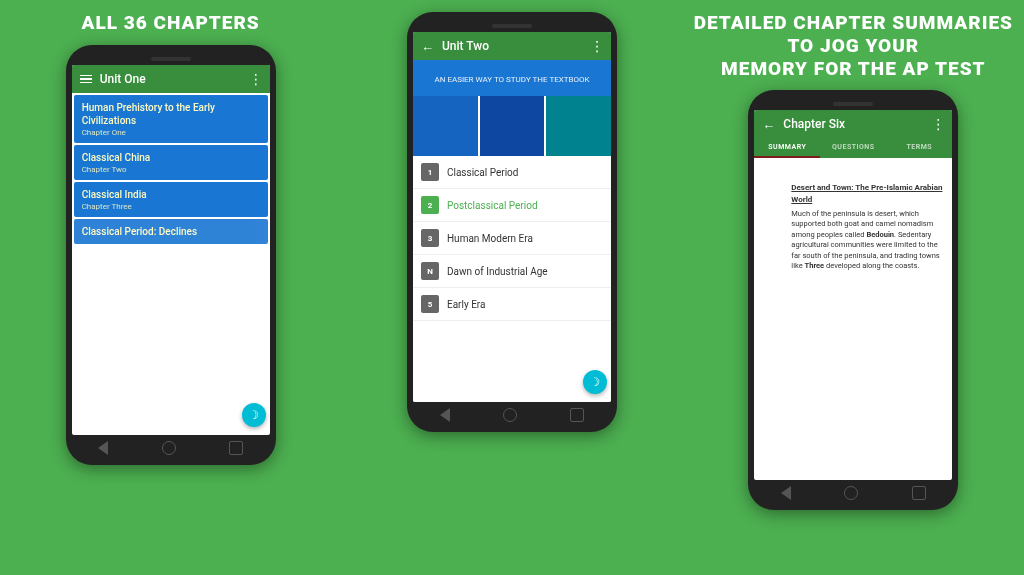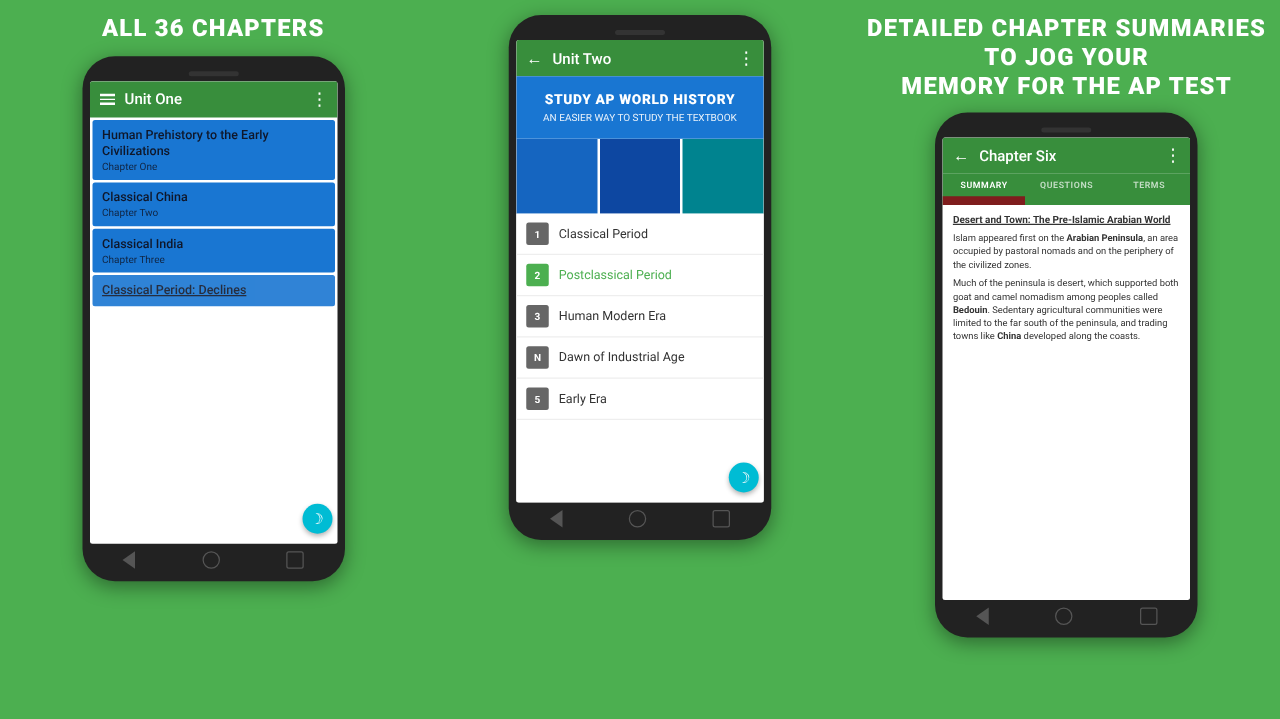--- a/index.html
+++ b/index.html
@@ -131,38 +131,37 @@
     .chapter-list {
       flex: 1;
       overflow: hidden;
       display: flex;
       flex-direction: column;
       gap: 2px;
       padding: 2px;
     }
     .chapter-item {
       background: #1976D2;
-      color: #0f172a;
+      color: #fef9c3;
       padding: 6px 8px;
       border-radius: 2px;
       flex-shrink: 0;
     }
     .chapter-item .ch-title {
       font-size: 10px;
       font-weight: 500;
       line-height: 1.3;
     }
     .chapter-item .ch-sub {
       font-size: 8px;
       opacity: 0.85;
       margin-top: 1px;
     }
     .chapter-item.last-partial {
       opacity: 0.9;
-      text-decoration: underline;
     }
 
     
     .fab {
       position: absolute;
       bottom: 38px;
       right: 10px;
       width: 24px;
       height: 24px;
       background: #00BCD4;
@@ -258,30 +257,31 @@
       padding: 5px 2px;
       color: rgba(255,255,255,0.7);
       font-size: 7px;
       font-weight: 600;
       letter-spacing: 0.5px;
       text-transform: uppercase;
       border-bottom: 2px solid transparent;
     }
     .tab-item.active {
       color: white;
-      border-bottom: 7px solid #7f1d1d;
+      border-bottom: 2px solid #7f1d1d;
     }
 
     .summary-content {
       flex: 1;
       overflow: hidden;
-      padding: 6px 8px;
+      padding: 24px 8px;
       font-size: 7.5px;
       color: #333;
       line-height: 1.4;
+      margin-left: 29px;
     }
     .summary-content .section-title {
       font-weight: bold;
       text-decoration: underline;
       margin-bottom: 4px;
       font-size: 8px;
     }
     .summary-content p {
       margin-bottom: 5px;
     }
@@ -342,21 +342,20 @@
     <div class="phone-speaker"></div>
     <div class="phone-screen">
 
       <div class="app-bar">
         <span class="back-arrow">←</span>
         <span class="title">Unit Two</span>
         <span class="dots">⋮</span>
       </div>
 
       <div class="study-banner">
-        <div class="study-title">STUDY AP WORLD HISTORY</div>
         <div class="study-sub">AN EASIER WAY TO STUDY THE TEXTBOOK</div>
       </div>
 
       <div class="banner-img-area">
         <div class="img-col"></div>
         <div class="img-col dark"></div>
         <div class="img-col teal"></div>
       </div>
 
       <div class="unit-list">
@@ -414,24 +413,21 @@
           <span>QUESTIONS</span>
         </div>
         <div class="tab-item">
           <span>TERMS</span>
         </div>
       </div>
 
       <div class="summary-content">
         <div class="section-title">Desert and Town: The Pre-Islamic Arabian World</div>
         <p>
-          Islam appeared first on the <span class="bold">Arabian Peninsula</span>, an area occupied by pastoral nomads and on the periphery of the civilized zones.
-        </p>
-        <p>
-          Much of the peninsula is desert, which supported both goat and camel nomadism among peoples called <span class="bold">Bedouin</span>. Sedentary agricultural communities were limited to the far south of the peninsula, and trading towns like <span class="bold">China</span> developed along the coasts.
+          Much of the peninsula is desert, which supported both goat and camel nomadism among peoples called <span class="bold">Bedouin</span>. Sedentary agricultural communities were limited to the far south of the peninsula, and trading towns like <span class="bold">Three</span> developed along the coasts.
         </p>
       </div>
     </div>
 
     <div class="phone-bottom">
       <div class="phone-btn triangle"></div>
       <div class="phone-btn circle"></div>
       <div class="phone-btn square"></div>
     </div>
   </div>

